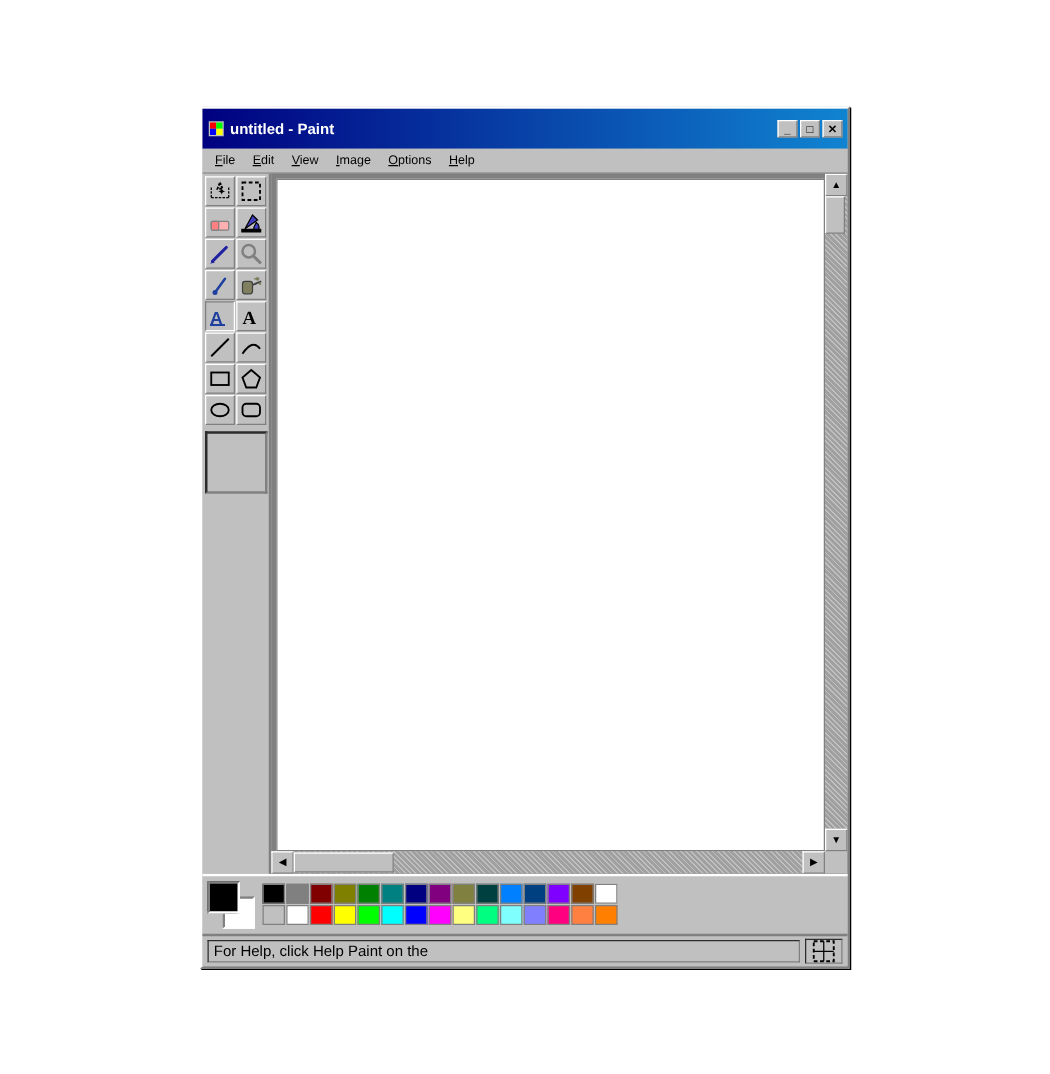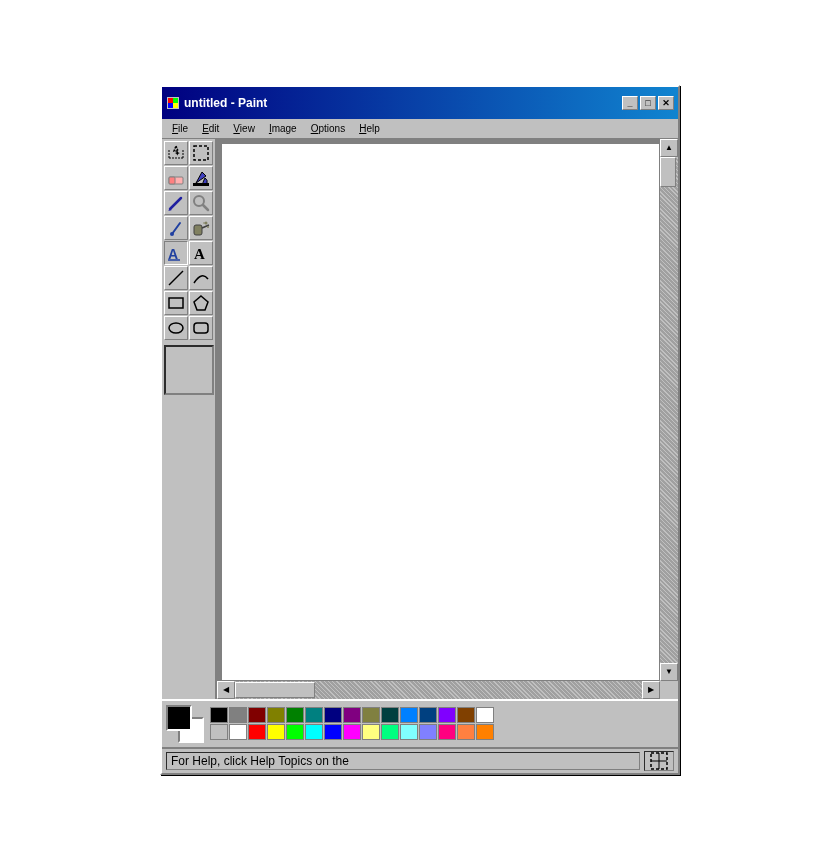--- a/index.html
+++ b/index.html
@@ -515,21 +515,21 @@
           <div class="color-swatch" title="#80ffff" style="background: rgb(128, 255, 255);"></div>
           <div class="color-swatch" title="#8080ff" style="background: rgb(128, 128, 255);"></div>
           <div class="color-swatch" title="#ff0080" style="background: rgb(255, 0, 128);"></div>
           <div class="color-swatch" title="#ff8040" style="background: rgb(255, 128, 64);"></div>
           <div class="color-swatch" title="#ff8000" style="background: rgb(255, 128, 0);"></div>
         </div>
     </div>
   </div>
 
   <div class="status-bar">
-    <div class="status-text">For Help, click Help Topics on the</div>
+    <div class="status-text">For Help, click Help Paint on the</div>
     <div class="status-coords">
       <svg width="20" height="20" viewBox="0 0 20 20">
         <rect x="2" y="2" width="16" height="16" fill="none" stroke="#000" stroke-width="1.5" stroke-dasharray="3,2"></rect>
         <line x1="10" y1="2" x2="10" y2="18" stroke="#000" stroke-width="1"></line>
         <line x1="2" y1="10" x2="18" y2="10" stroke="#000" stroke-width="1"></line>
       </svg>
     </div>
   </div>
 </div>
 

